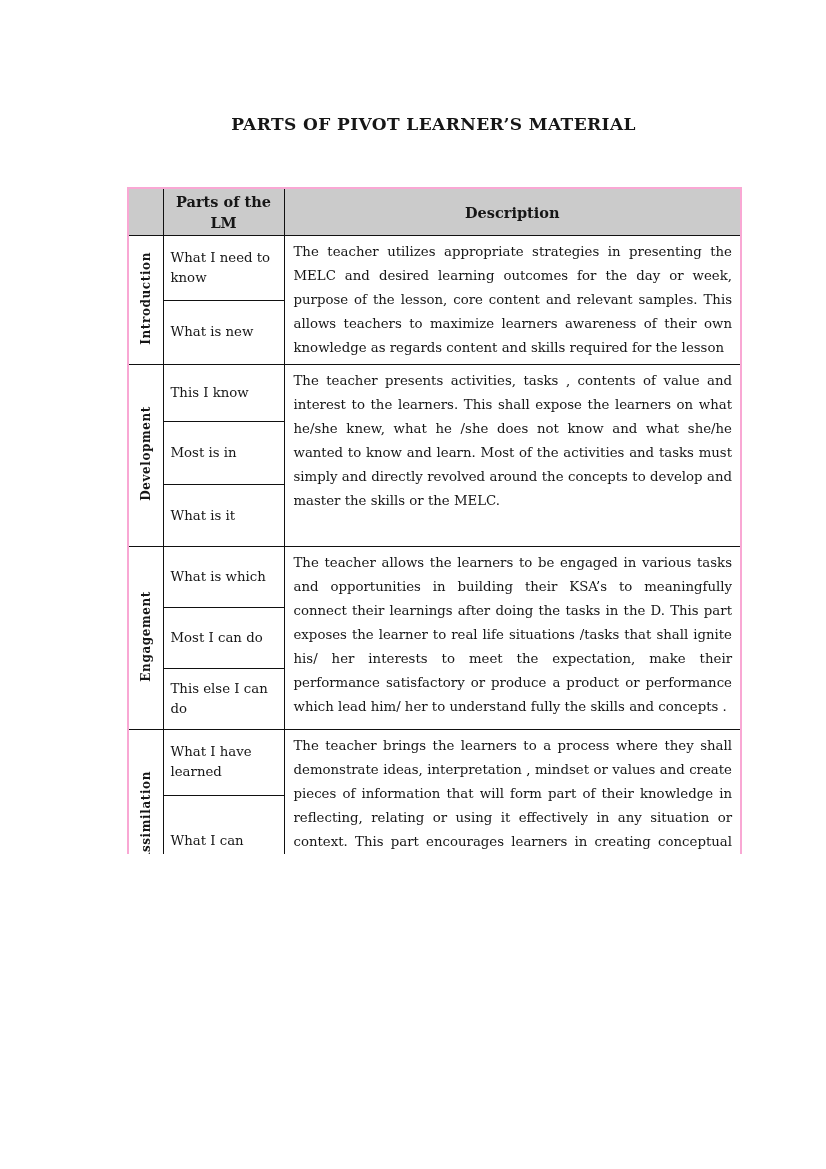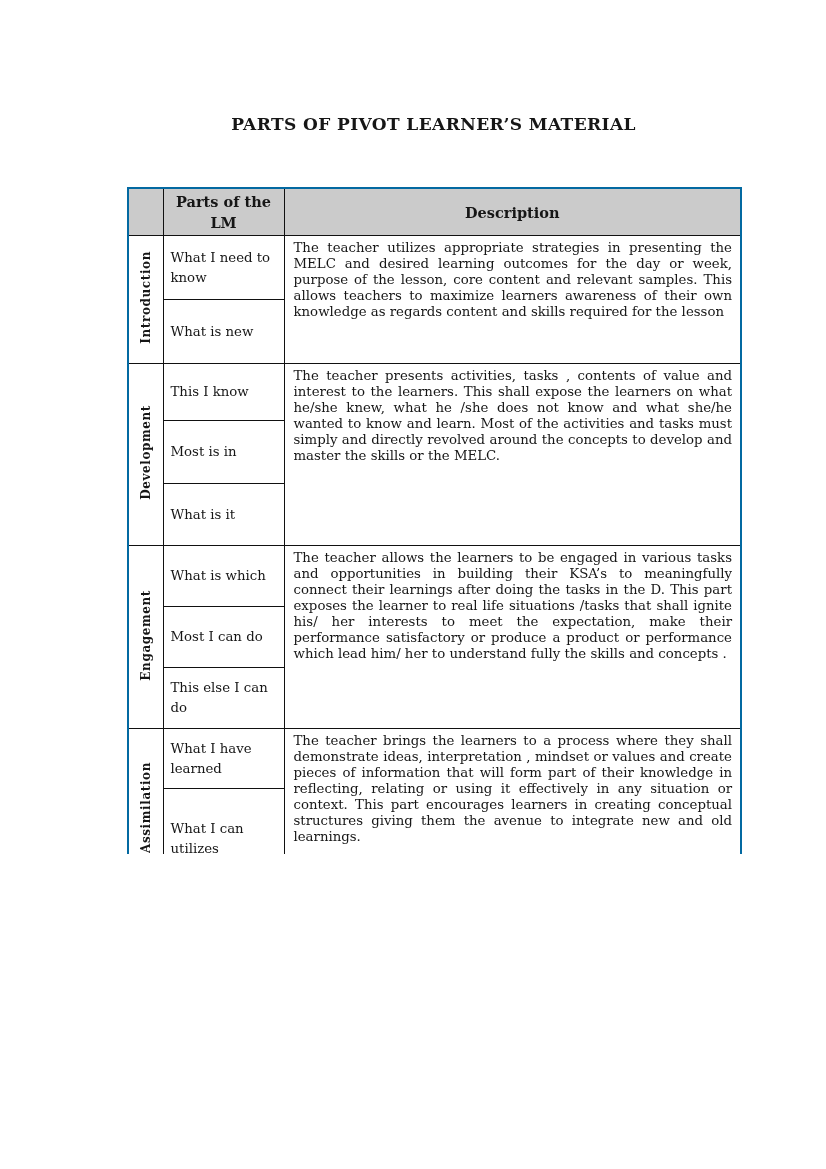--- a/index.html
+++ b/index.html
@@ -27,21 +27,21 @@
     letter-spacing: 0.4px;
     white-space: nowrap;
   }
   table.lm-table {
     position: absolute;
     top: 187px;
     left: 127px;
     width: 613px;
     border-collapse: collapse;
     table-layout: fixed;
-    border: 2px solid #0369a1;
+    border: 2px solid #f9a8d4;
   }
   col.c-section { width: 35px; }
   col.c-parts   { width: 121px; }
   col.c-desc    { width: 457px; }
   .lm-table th, .lm-table td {
     border: 1.5px solid #111111;
   }
   .lm-table th {
     background: #cbcbcb;
     font-size: 14.5px;
@@ -66,21 +66,21 @@
     white-space: nowrap;
   }
   td.cell-part {
     font-size: 13.3px;
     line-height: 20px;
     vertical-align: middle;
     padding: 3px 4px 3px 7px;
   }
   td.cell-desc {
     font-size: 13.3px;
-    line-height: 16px;
+    line-height: 24px;
     vertical-align: top;
     text-align: justify;
     padding: 4px 8px 4px 9px;
   }
   tr.rh-header { height: 46px; }
   tr.rh-64 { height: 64px; }
   tr.rh-57 { height: 57px; }
   tr.rh-63 { height: 63px; }
   tr.rh-62 { height: 62px; }
   tr.rh-61 { height: 61px; }

